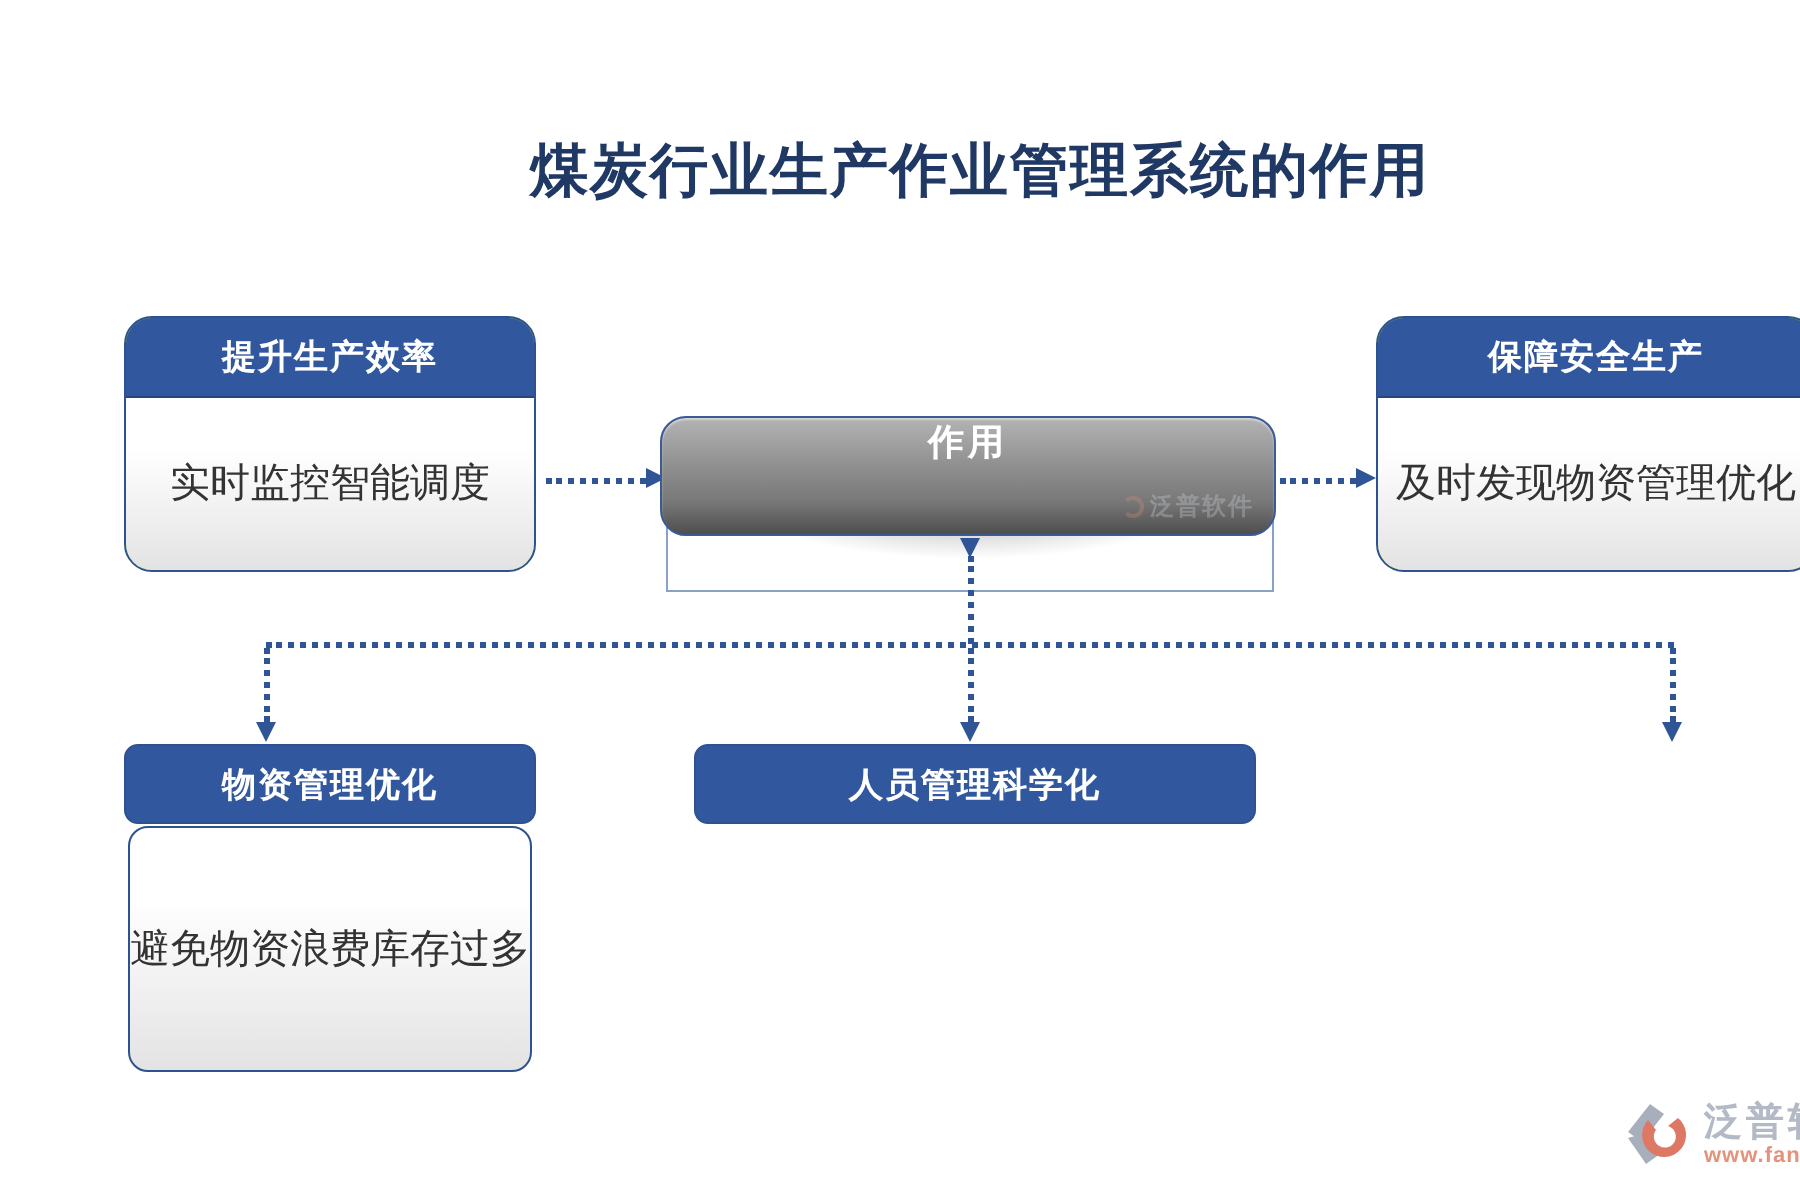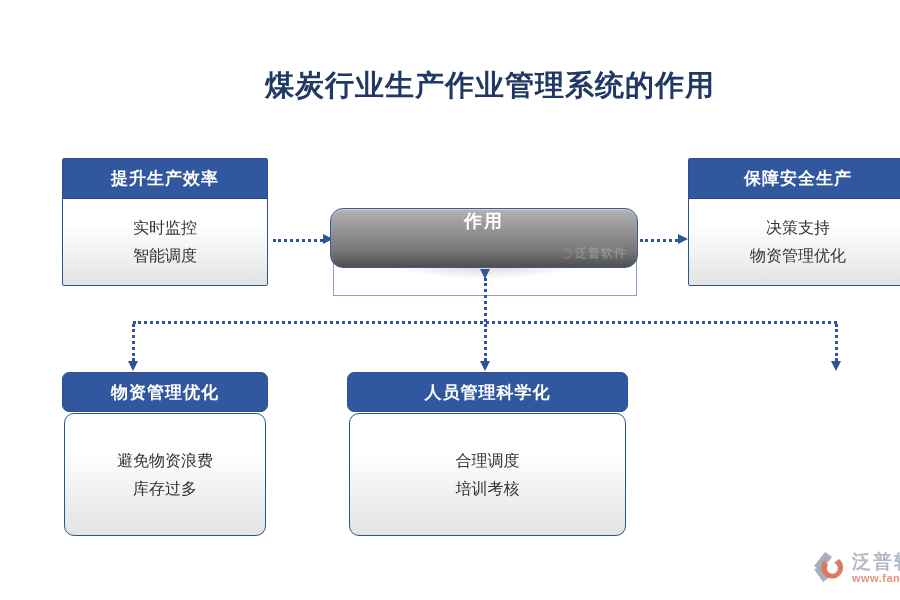--- a/index.html
+++ b/index.html
@@ -18,30 +18,30 @@
   body{font-family:"Liberation Sans","DejaVu Sans",sans-serif;}
   .stage{position:relative;width:900px;height:600px;background:#ffffff;overflow:hidden;margin-left:40px;}
 
   .title{
     position:absolute;left:0;top:66px;width:100%;
     text-align:center;font-size:29px;font-weight:800;
     color:var(--title-navy);letter-spacing:1px;
   }
 
   
-  .box{position:absolute;border:1.6px solid var(--box-border);border-radius:2px;overflow:hidden;background:#84cc16;}
+  .box{position:absolute;border:1.6px solid var(--box-border);border-radius:14px;overflow:hidden;background:#84cc16;}
   .box .hdr{
     height:40px;display:flex;align-items:center;justify-content:center;
     background:var(--header-blue);color:#ffffff;font-size:17px;font-weight:700;
     letter-spacing:1px;border-bottom:1px solid #27467e;
   }
   .box .bdy{
-    display:flex;flex-direction:column;align-items:center;justify-content:center;
+    display:flex;flex-direction:row;align-items:center;justify-content:center;
     background:linear-gradient(180deg,#ffffff 30%,var(--body-grad-end) 100%);
-    color:var(--body-text);font-size:16px;line-height:28px;
+    color:var(--body-text);font-size:20px;line-height:28px;
     height:calc(100% - 40px);
   }
   
   .box.split{border:none;border-radius:0;overflow:visible;background:transparent;}
   .box.split .hdr{border:1.6px solid var(--box-border);border-radius:7px;}
   .box.split .bdy{
     border:1.6px solid var(--box-border);border-radius:10px;
     margin:1px 2px 0 2px;height:calc(100% - 43px);
   }
 
@@ -95,21 +95,21 @@
     <div class="hdr">提升生产效率</div>
     <div class="bdy">
       <div>实时监控</div>
       <div>智能调度</div>
     </div>
   </div>
 
   <div class="box b-top-right">
     <div class="hdr">保障安全生产</div>
     <div class="bdy">
-      <div>决策支持</div>
+      <div>及时发现</div>
       <div>物资管理优化</div>
     </div>
   </div>
 
   <div class="reflection"></div>
   <div class="capsule">
     <span>作用</span>
     <span class="wm">
       <span class="dot"></span>
       <span>泛普软件</span>
@@ -139,24 +139,20 @@
   <div class="box split b-bot-left">
     <div class="hdr">物资管理优化</div>
     <div class="bdy">
       <div>避免物资浪费</div>
       <div>库存过多</div>
     </div>
   </div>
 
   <div class="box split b-bot-mid">
     <div class="hdr">人员管理科学化</div>
-    <div class="bdy">
-      <div>合理调度</div>
-      <div>培训考核</div>
-    </div>
   </div>
 
 
   <div class="logo">
     <svg width="40" height="40" viewBox="0 0 40 40">
       <polygon points="6,18 17,4 24,9 13,23" fill="#98A2B1"></polygon>
       <polygon points="6,21 15,34 22,29 13,19" fill="#98A2B1"></polygon>
       <path d="M16 12 A 11 11 0 1 0 31 11 L 26 15 A 5.5 5.5 0 1 1 20 17 Z" fill="#D8614A"></path>
     </svg>
     <div class="txt">

